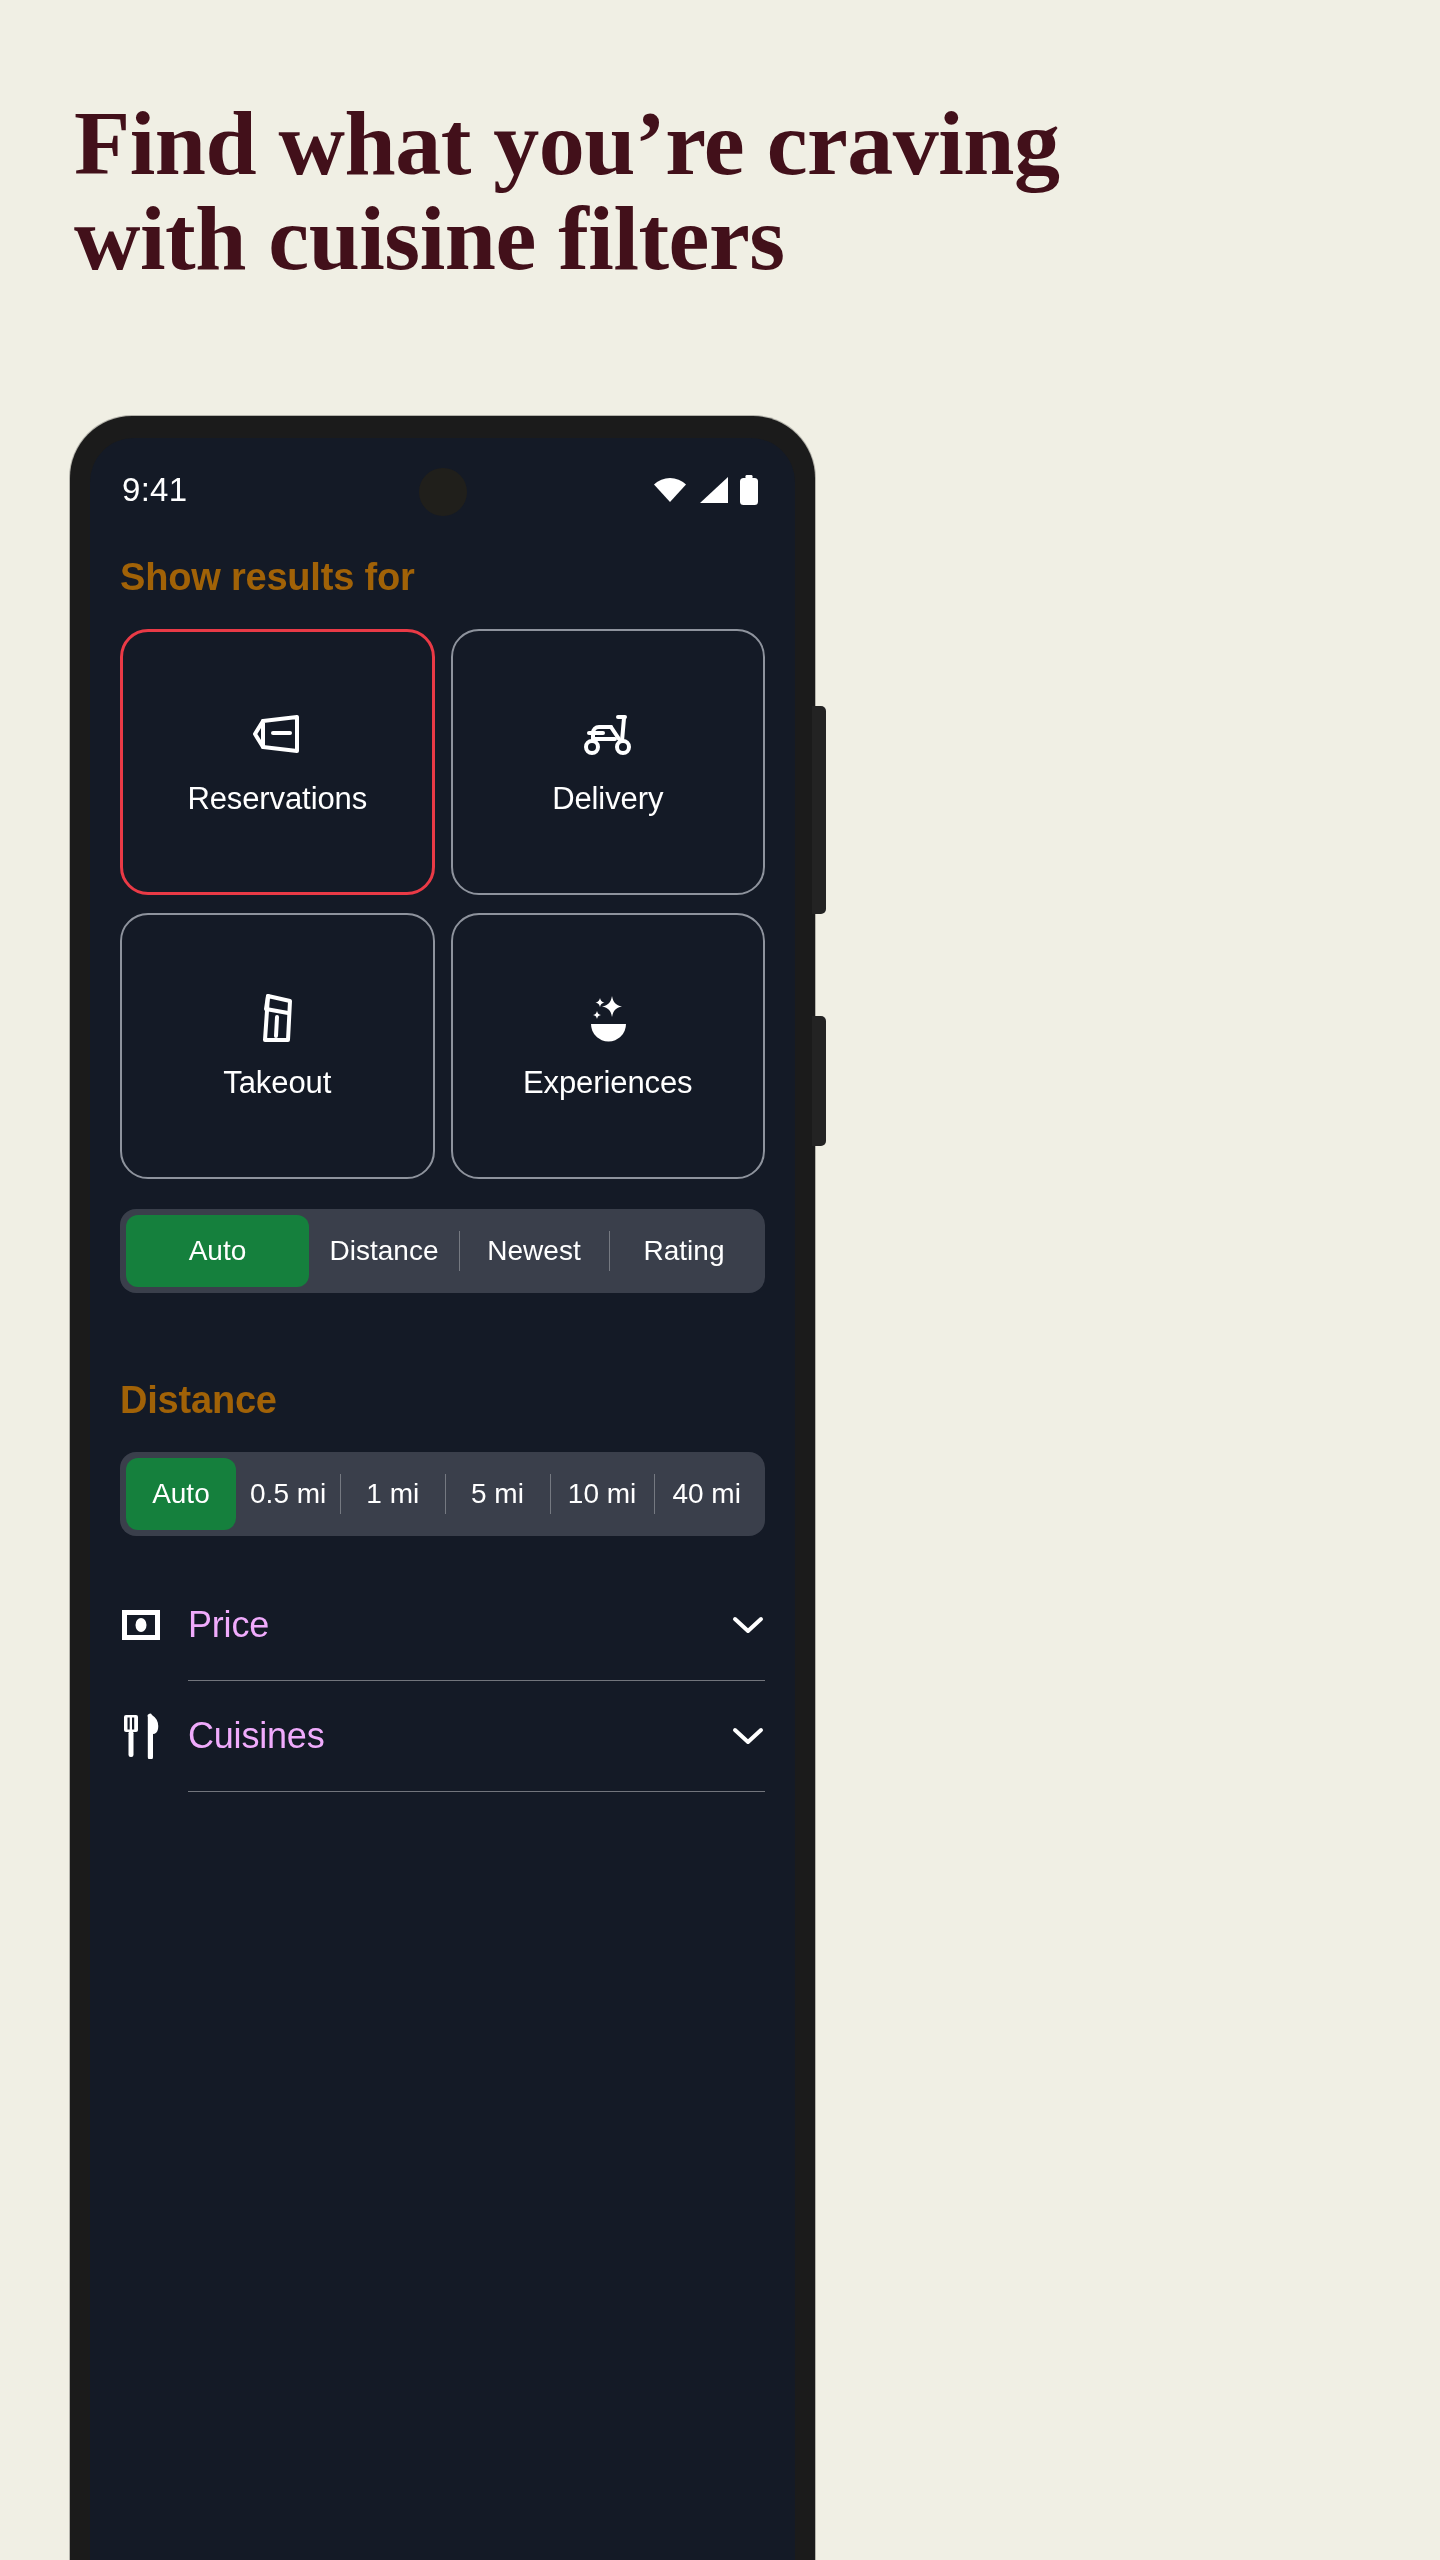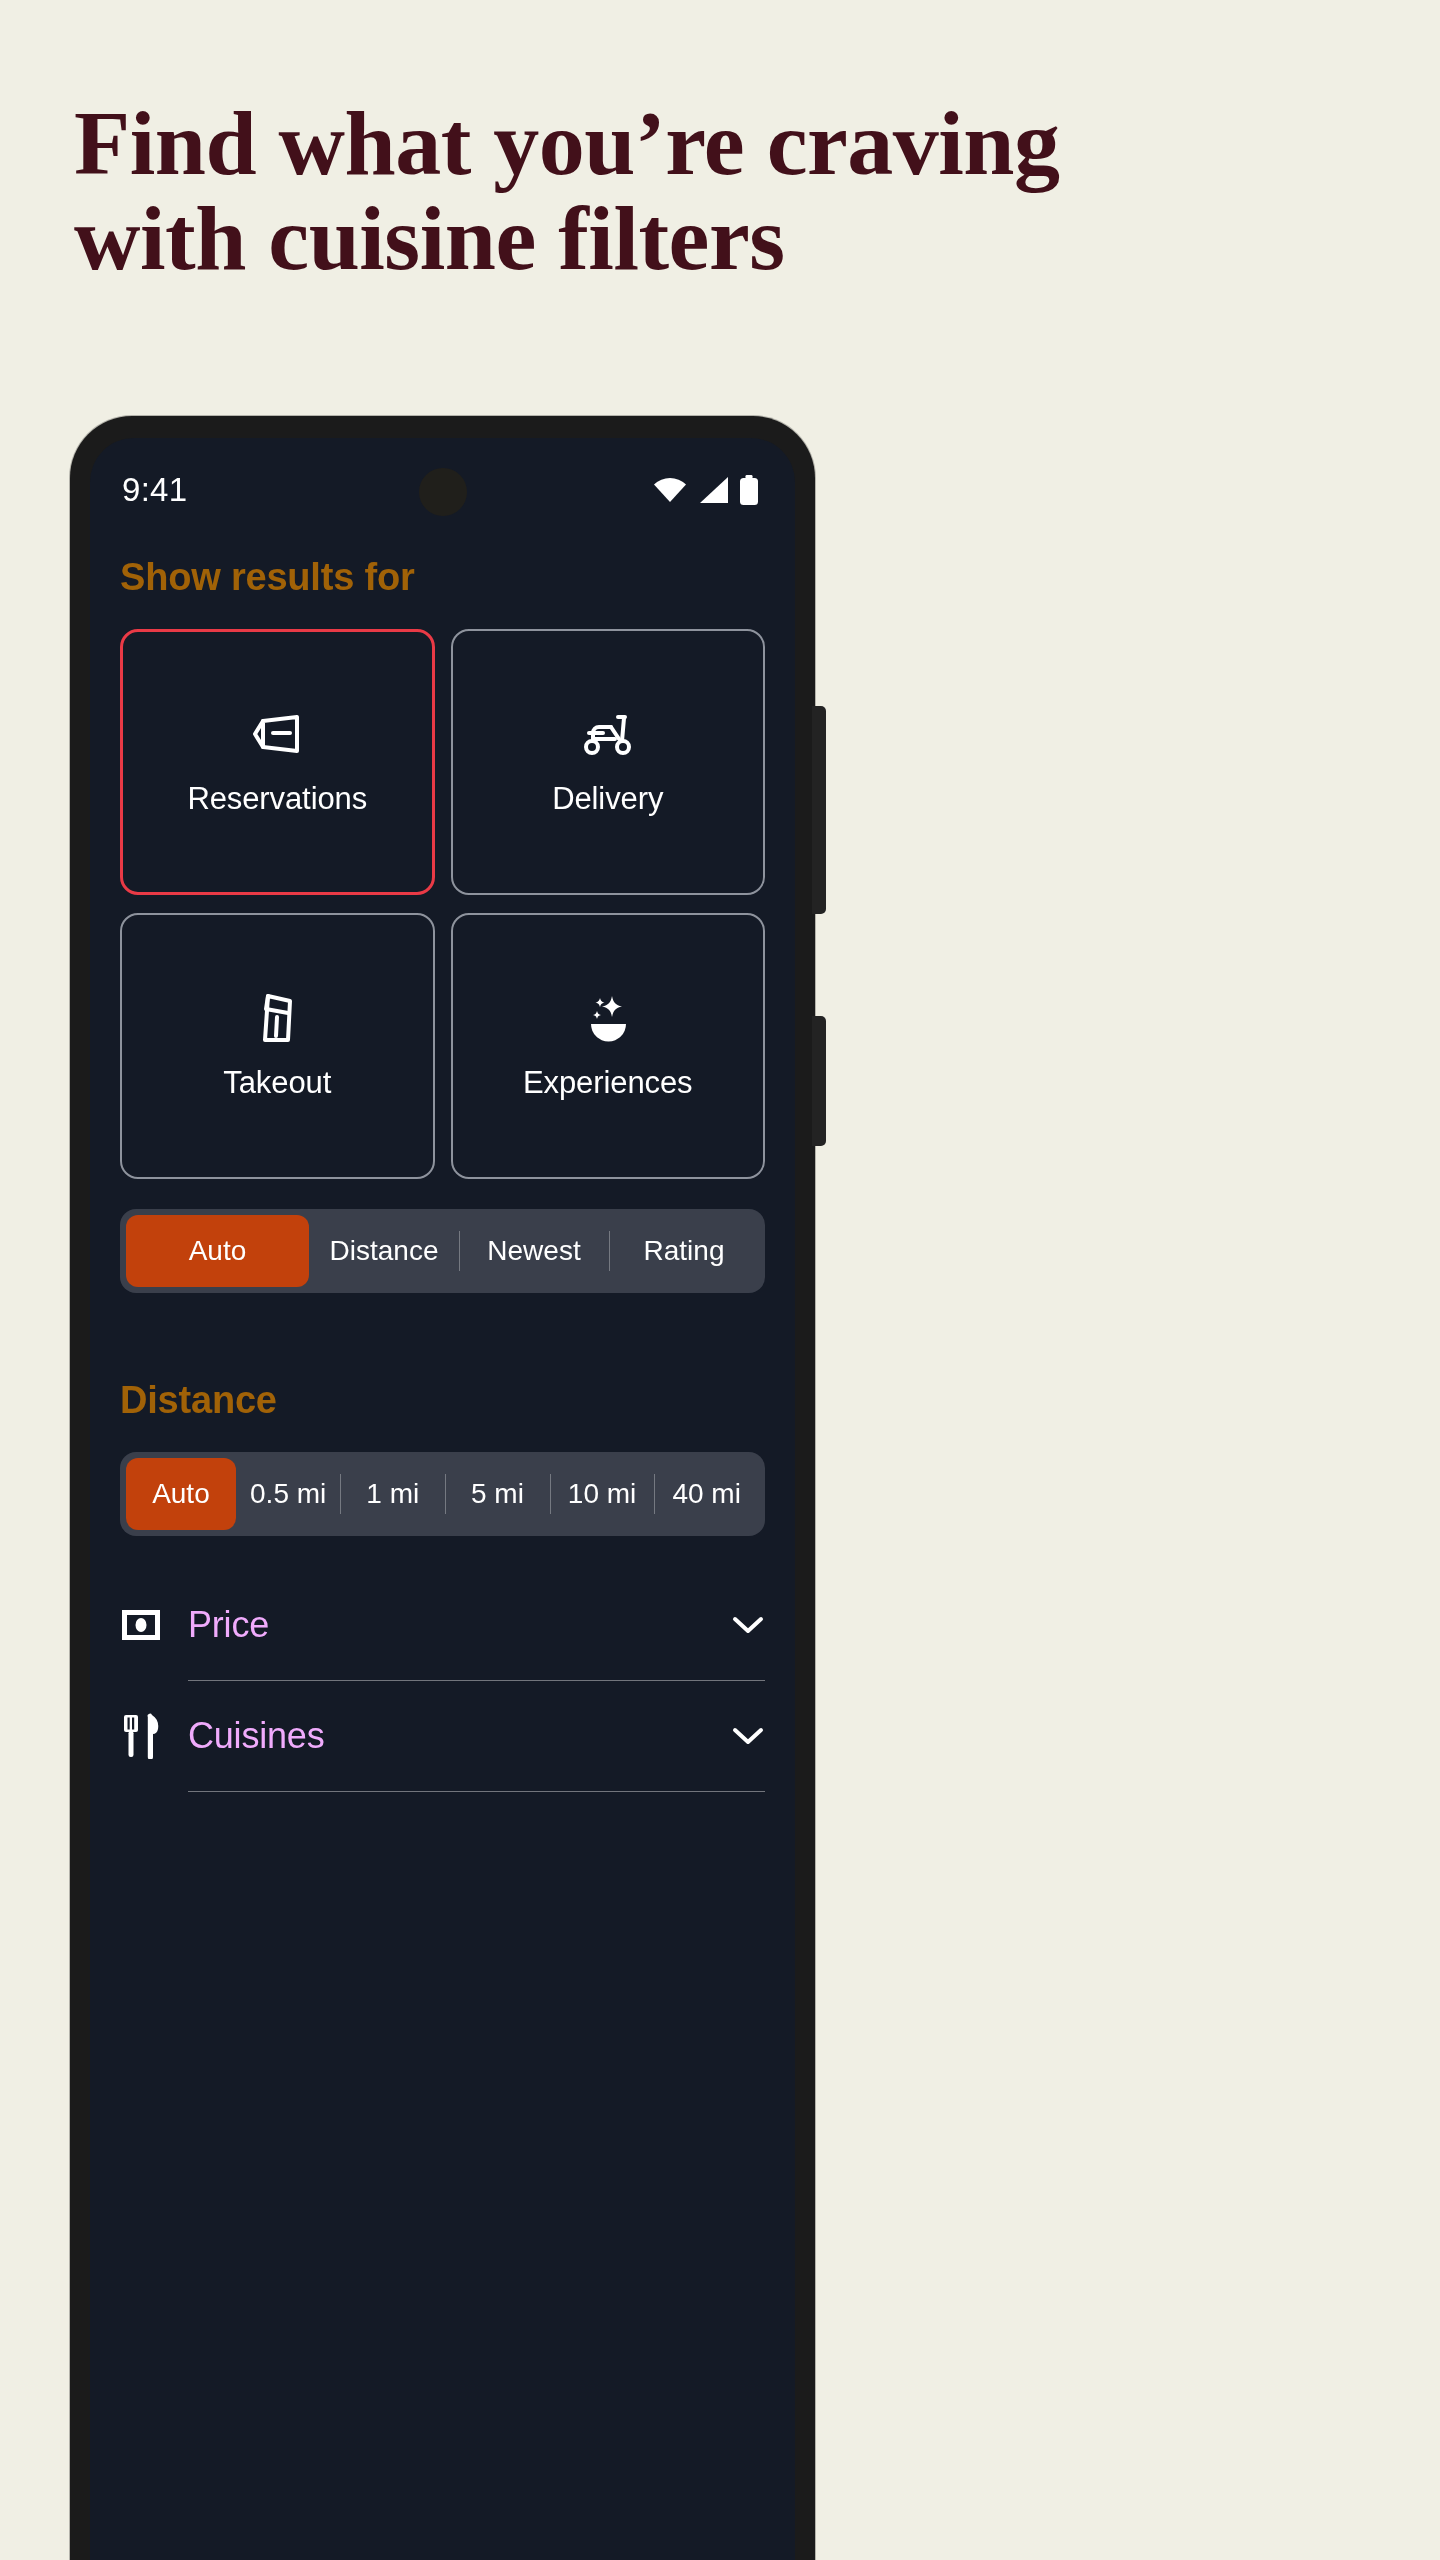--- a/index.html
+++ b/index.html
@@ -130,21 +130,21 @@
 
   
   .cards-grid {
     margin-top: 30px;
     display: grid;
     grid-template-columns: 1fr 1fr;
     gap: 18px 16px;
   }
   .opt-card {
     height: 266px;
-    border-radius: 18px;
+    border-radius: 28px;
     border: 2px solid #8e939d;
     background: #141A26;
     display: flex;
     flex-direction: column;
     align-items: center;
     justify-content: center;
     gap: 20px;
   }
   .opt-card.selected {
     border: 3px solid #EA3A46;
@@ -179,21 +179,21 @@
     flex: 1 1 0;
     display: flex;
     align-items: center;
     justify-content: center;
     color: #ffffff;
     font-size: 28px;
     font-weight: 400;
     border-radius: 12px;
   }
   .seg-item.active {
-    background: #c2410c;
+    background: #15803d;
     font-weight: 500;
   }
   .seg-item.divided::before {
     content: "";
     position: absolute;
     left: 0;
     top: 16px;
     bottom: 16px;
     width: 1px;
     background: rgba(255,255,255,0.30);

